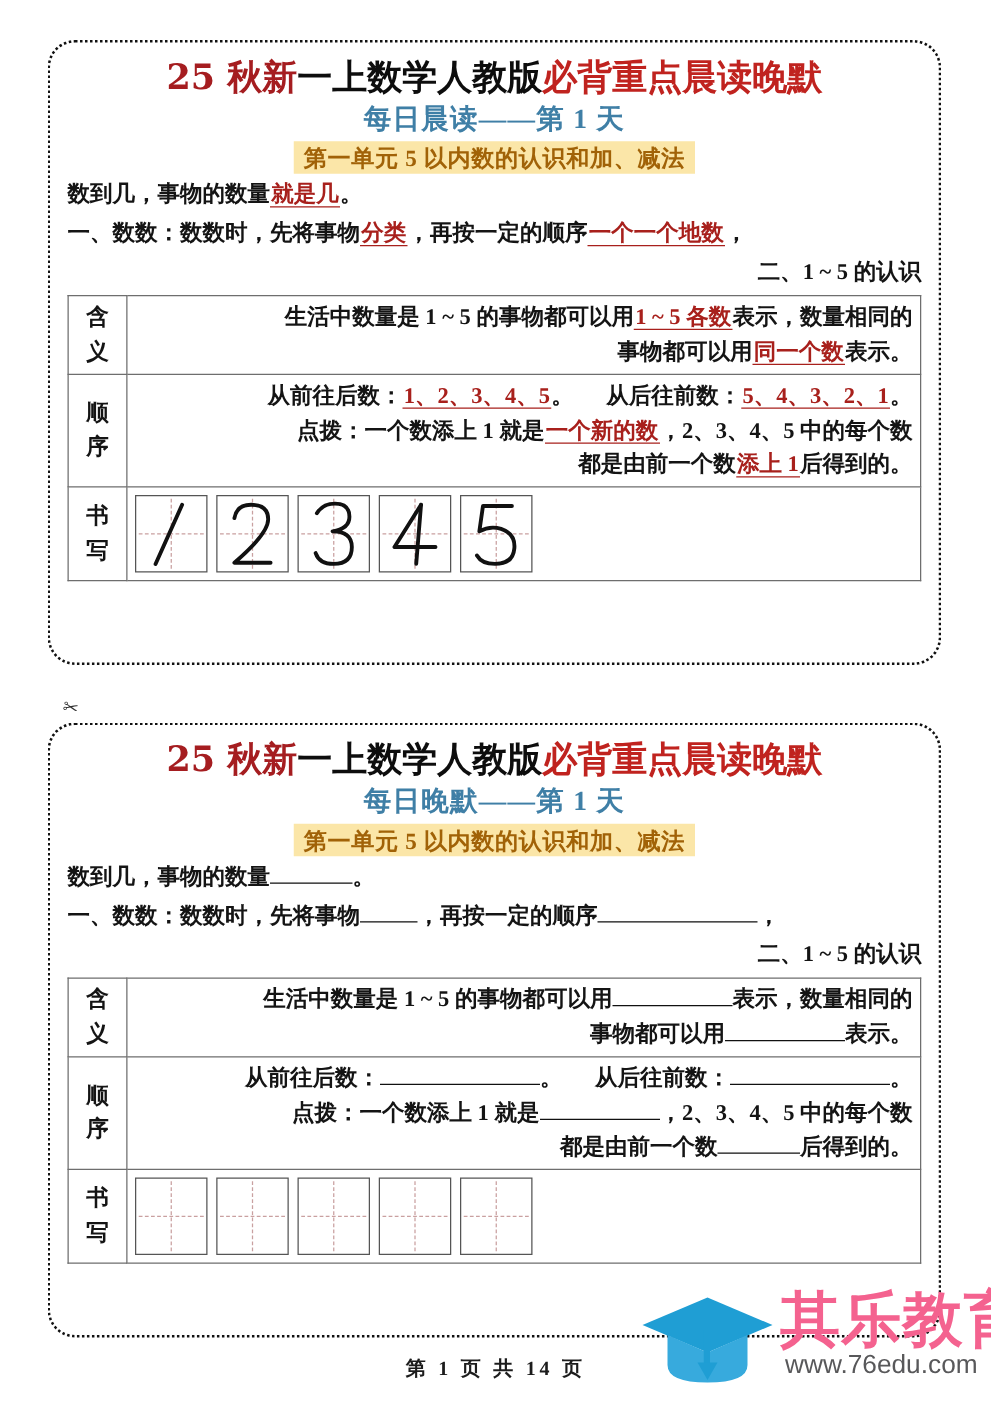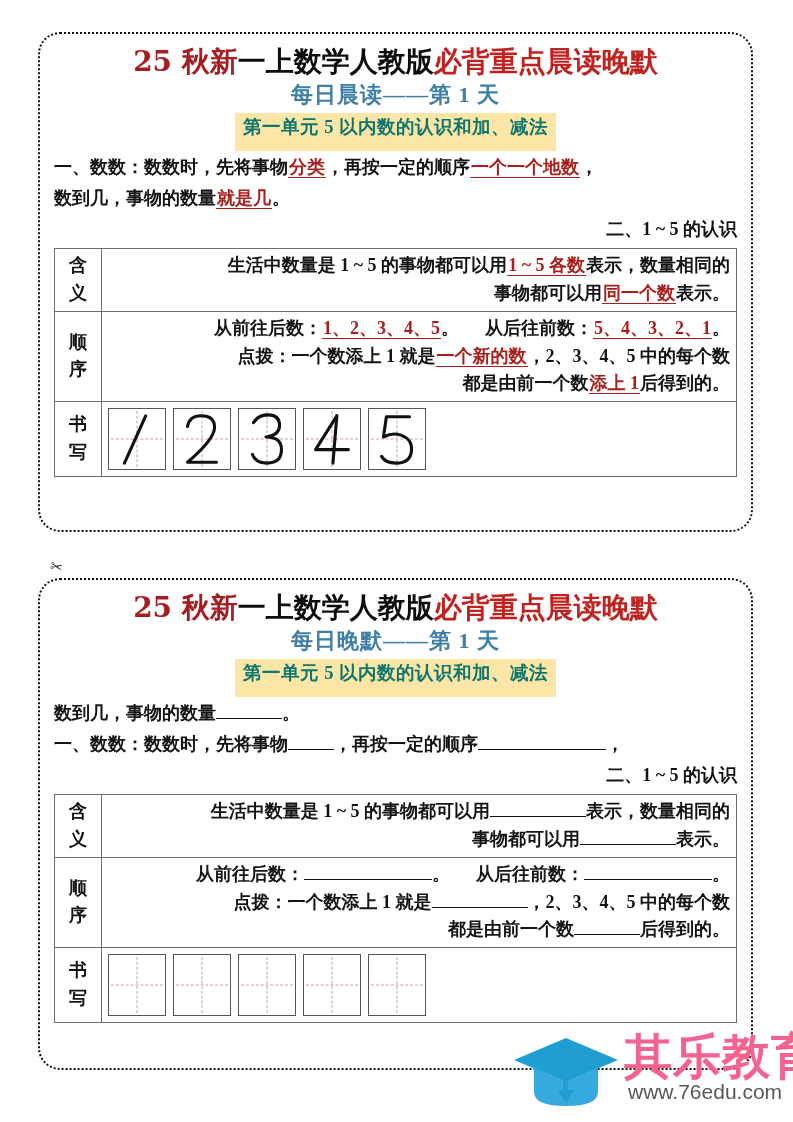--- a/index.html
+++ b/index.html
@@ -66,24 +66,24 @@
     font-weight: bold;
     font-size: 22px;
     font-family: "Liberation Serif", serif;
     margin: 3px 0 3px 0;
     letter-spacing: 1px;
   }
   .banner-wrap { text-align: center; margin: 0 0 2px 0; }
   .banner {
     display: inline-block;
     background: #fbe6a8;
-    color: #0f766e;
+    color: #a16207;
     font-weight: bold;
     font-size: 18.5px;
-    padding: 1px 8px 12px 8px;
+    padding: 1px 8px 0 8px;
     letter-spacing: 0.5px;
   }
 
   
   .para {
     font-size: 18px;
     line-height: 1.62;
     margin: 1px 0 0 0;
     letter-spacing: 0px;
     font-family: "Liberation Serif", serif;
@@ -224,24 +224,24 @@
       <span class="t-red">25 秋新</span><span class="t-black">一上数学人教</span><span class="t-black">版</span><span class="t-red2">必背重点晨读晚默</span>
     </div>
 
     <div class="subtitle">每日晨读——第 1 天</div>
 
     <div class="banner-wrap">
       <span class="banner">第一单元 5 以内数的认识和加、减法</span>
     </div>
 
     <div class="para">
+      <span>数到几，事物的数量</span><span class="ans">就是几</span><span>。</span>
+    </div>
+    <div class="para">
       <span>一、数数：数数时，先将事物</span><span class="ans">分类</span><span>，再按一定的顺序</span><span class="ans">一个一个地数</span>，
-    </div>
-    <div class="para">
-      <span>数到几，事物的数量</span><span class="ans">就是几</span><span>。</span>
     </div>
     <div class="para sec">二、1 ~ 5 的认识</div>
 
     <table class="grid">
       <tbody>
           <tr>
         <td class="label">
           <span>含</span>
           <span>义</span>
         </td>
@@ -358,20 +358,21 @@
             <div class="tianzi"></div>
             <div class="tianzi"></div>
             <div class="tianzi"></div>
           </div>
         </td>
       </tr>
     </tbody>
       </table>
   </div>
 
+  <div class="footer">第 1 页 共 14 页</div>
 
   <div class="logo">
     <svg class="cap" viewBox="0 0 108 76">
       <polygon points="54,4 106,26 54,48 2,26" fill="#1f9ed4"></polygon>
       <path d="M22 34 L22 58 Q22 72 54 72 Q86 72 86 58 L86 34 L54 48 Z" fill="#37aadd"></path>
       <rect x="51" y="30" width="5" height="30" fill="#1f9ed4"></rect>
       <polygon points="46,56 62,56 54,70" fill="#1f9ed4"></polygon>
     </svg>
     <div class="brand">其乐教育</div>
     <div class="url">www.76edu.com</div>

